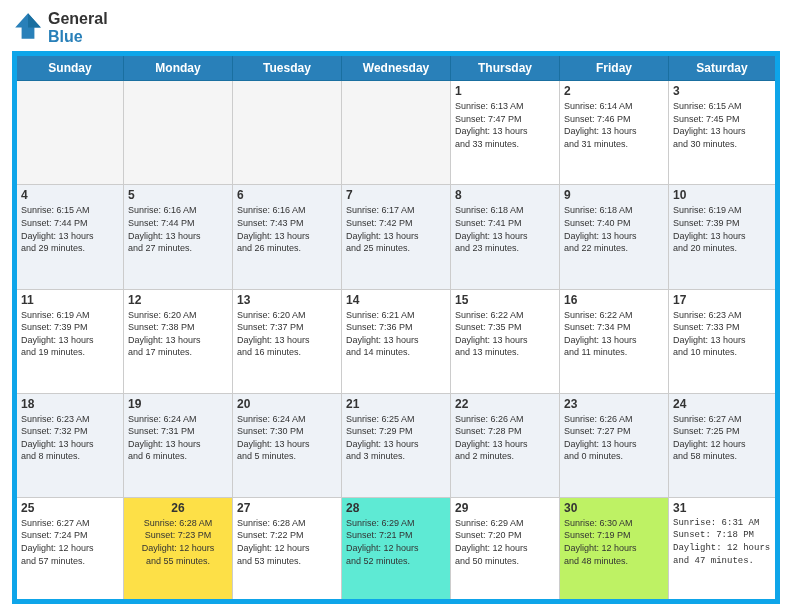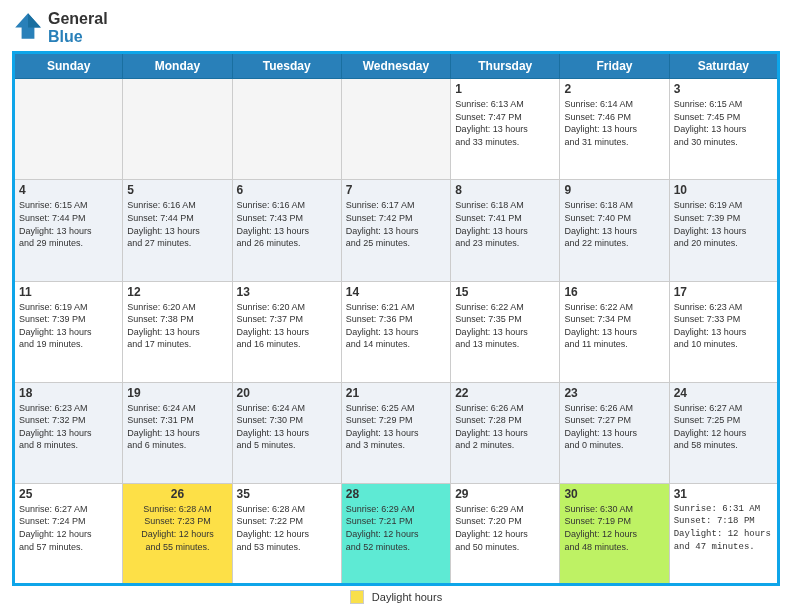--- a/index.html
+++ b/index.html
@@ -55,21 +55,21 @@
       font-weight: 300;
       color: #333;
       line-height: 1.1;
     }
     .subtitle {
       font-size: 15px;
       color: #555;
     }
     .calendar {
       flex: 1;
-      border: 3px solid #0ea5e9;
+      border: 5px solid #0ea5e9;
       border-collapse: collapse;
       width: 100%;
       table-layout: fixed;
     }
     .calendar th {
       background: #2980b9;
       color: #fff;
       font-size: 12px;
       font-weight: bold;
       padding: 5px 4px;
@@ -344,21 +344,21 @@
 and 57 minutes.</div>
           </td>
           <td style="background: #fde047; text-align: center;">
             <span class="day-num">26</span>
             <div class="day-info" style="white-space: pre-line;">Sunrise: 6:28 AM
 Sunset: 7:23 PM
 Daylight: 12 hours
 and 55 minutes.</div>
           </td>
           <td style="background: rgb(255, 255, 255);">
-            <span class="day-num">35</span>
+            <span class="day-num">27</span>
             <div class="day-info" style="white-space: pre-line;">Sunrise: 6:28 AM
 Sunset: 7:22 PM
 Daylight: 12 hours
 and 53 minutes.</div>
           </td>
           <td style="background: #5eead4;">
             <span class="day-num">28</span>
             <div class="day-info" style="white-space: pre-line;">Sunrise: 6:29 AM
 Sunset: 7:21 PM
 Daylight: 12 hours
@@ -382,17 +382,13 @@
             <span class="day-num">31</span>
             <div class="day-info" style="white-space: pre-line; font-family: Liberation Mono, monospace;">Sunrise: 6:31 AM
 Sunset: 7:18 PM
 Daylight: 12 hours
 and 47 minutes.</div>
           </td>
         </tr>
       </tbody>
   </table>
 
-  <div class="footer">
-    <div class="legend-box"></div>
-    <span class="legend-text">Daylight hours</span>
-  </div>
 </div>
 
 </body></html>

